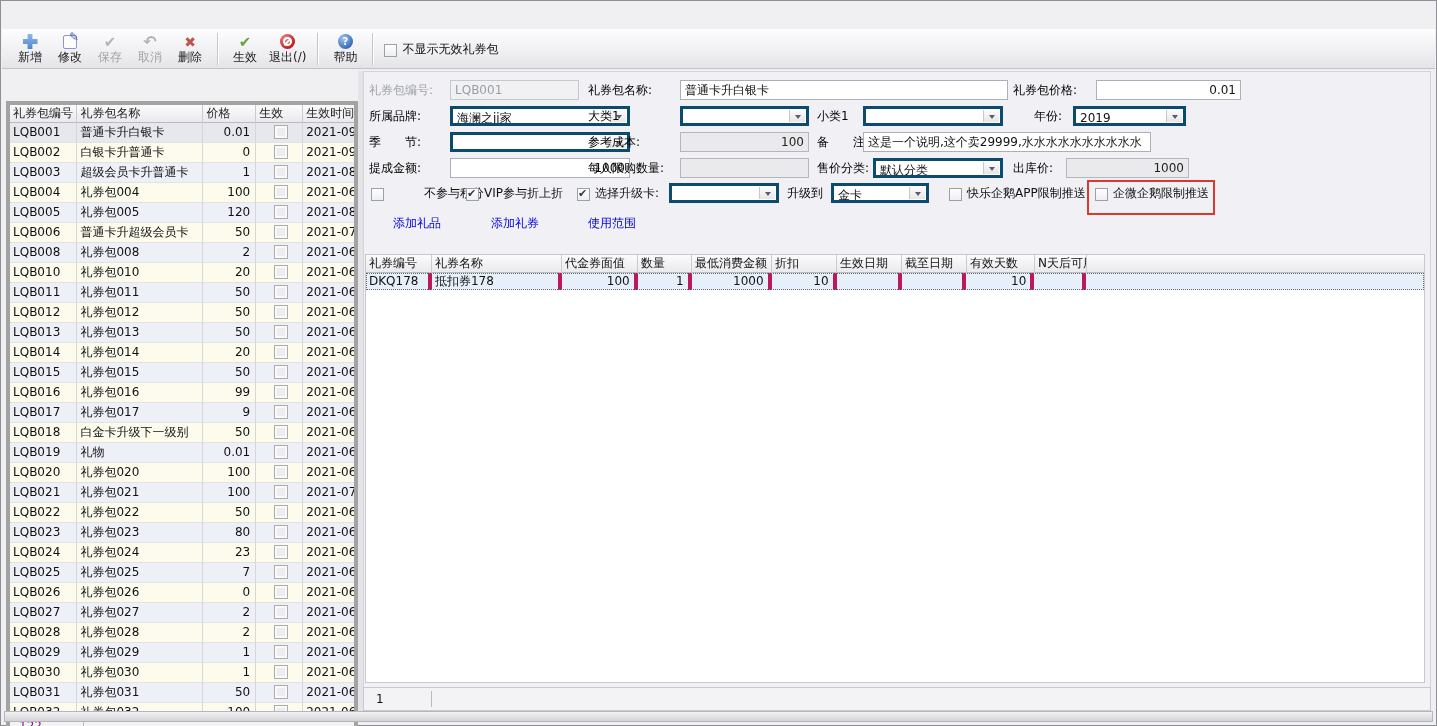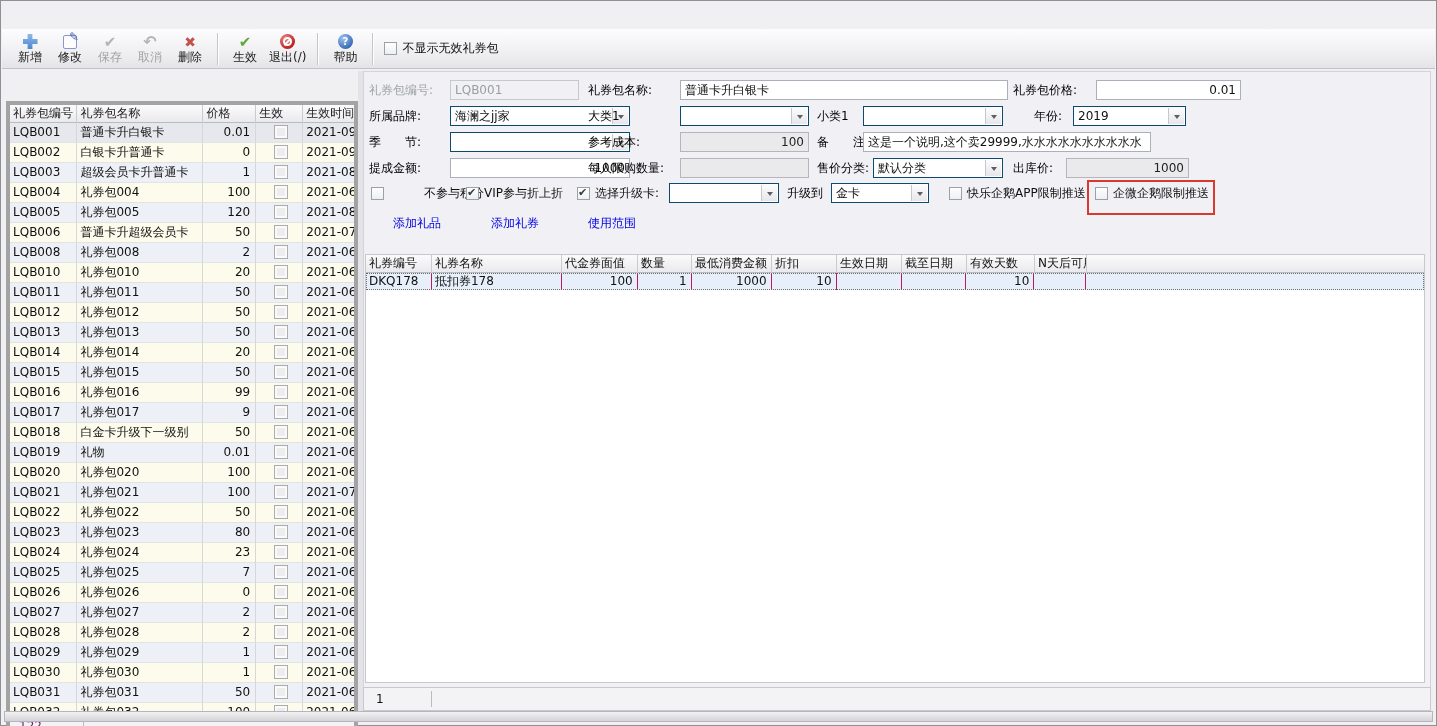--- a/index.html
+++ b/index.html
@@ -56,35 +56,35 @@
   
   .splitter{position:absolute;left:357px;top:70px;width:5px;height:640px;background:#E4E4E8;}
   .right-panel{position:absolute;left:362px;top:70px;width:1068px;height:640px;background:#F1F1F5;border:1px solid #D3D3D8;}
   
   .flabel{position:absolute;height:18px;line-height:17px;white-space:nowrap;color:#000;}
   .flabel.gray{color:#9FA3A9;}
   .fld{position:absolute;height:20px;border:1px solid #A9B0BC;background:#FFF;padding:1px 4px;line-height:16px;white-space:nowrap;overflow:hidden;}
   .fld.gray{background:#EAEAEC;border-color:#B4B6BB;color:#222;}
   .fld.discode{background:#F1F1F3;border-color:#C4C8CF;color:#9A9DA3;}
   .fld.r{text-align:right;}
-  .dd{position:absolute;height:20px;border:1px solid #0c4a6e;background:#FFF;padding:1px 20px 1px 4px;line-height:16px;white-space:nowrap;overflow:hidden;}
+  .dd{position:absolute;height:20px;border:3px solid #0c4a6e;background:#FFF;padding:1px 20px 1px 4px;line-height:16px;white-space:nowrap;overflow:hidden;}
   .dd .arrow{position:absolute;right:1px;top:1px;bottom:1px;width:16px;background:linear-gradient(#FCFCFD,#E7E7EB);border-left:1px solid #C8C8CC;display:flex;align-items:center;justify-content:center;}
   .dd .arrow::after{content:"";border:3px solid transparent;border-top:4px solid #5A5E66;margin-top:4px;}
-  .cbrow-item{position:absolute;display:flex;align-items:center;gap:5px;height:16px;}
+  .cbrow-item{position:absolute;display:flex;align-items:flex-end;gap:5px;height:16px;}
   .cbrow-item .cblbl{white-space:nowrap;line-height:15px;}
   .red-box{position:absolute;left:1086px;top:179px;width:128px;height:35px;border:2px solid #D93A30;}
   .link{position:absolute;color:#0000DE;white-space:nowrap;}
   
   .detail-grid{position:absolute;left:364px;top:253px;width:1060px;height:429px;background:#FFF;border:1px solid #C6C8CD;}
   .dg-header{position:absolute;left:0;top:0;right:0;height:18px;background:linear-gradient(#FBFBFC,#EAEAEE);border-bottom:1px solid #B9BBC0;display:flex;}
   .dg-hcell{height:18px;line-height:17px;padding-left:3px;border-right:1px solid #C9CBD0;overflow:hidden;white-space:nowrap;}
   .dg-body{position:absolute;left:0;top:18px;right:0;bottom:0;overflow:hidden;}
   .drow{display:flex;height:17px;}
   .drow.sel{background:#E7F0FA;outline:1px dotted #6B6B6B;outline-offset:-1px;}
-  .dcell{height:17px;line-height:16px;padding-left:3px;border-right:1px solid #be185d;overflow:hidden;white-space:nowrap;}
+  .dcell{height:17px;line-height:16px;padding-left:3px;border-right:4px solid #be185d;overflow:hidden;white-space:nowrap;}
   .dcell.r{text-align:right;padding-right:4px;padding-left:0;}
   .dc0{width:66px;}.dc1{width:130px;}.dc2{width:76px;}.dc3{width:54px;}.dc4{width:80px;}.dc5{width:65px;}
   .dc6{width:65px;}.dc7{width:65px;}.dc8{width:68px;}.dc9{width:52px;}.dc10{width:338px;border-right:none;}
   .right-footer{position:absolute;left:362px;top:686px;width:1068px;height:24px;background:#F3F3F5;border:1px solid #C9C9CD;line-height:22px;}
   .rf-count{position:absolute;left:12px;top:0;}
   .rf-div{position:absolute;left:67px;top:3px;bottom:3px;width:1px;background:#B9BBC0;}
   
   .statusbar{position:absolute;left:3px;right:3px;bottom:3px;height:11px;background:linear-gradient(#F2F2F4,#D4D4D8);border:1px solid #B5B5BA;}
 </style>
 </head>

